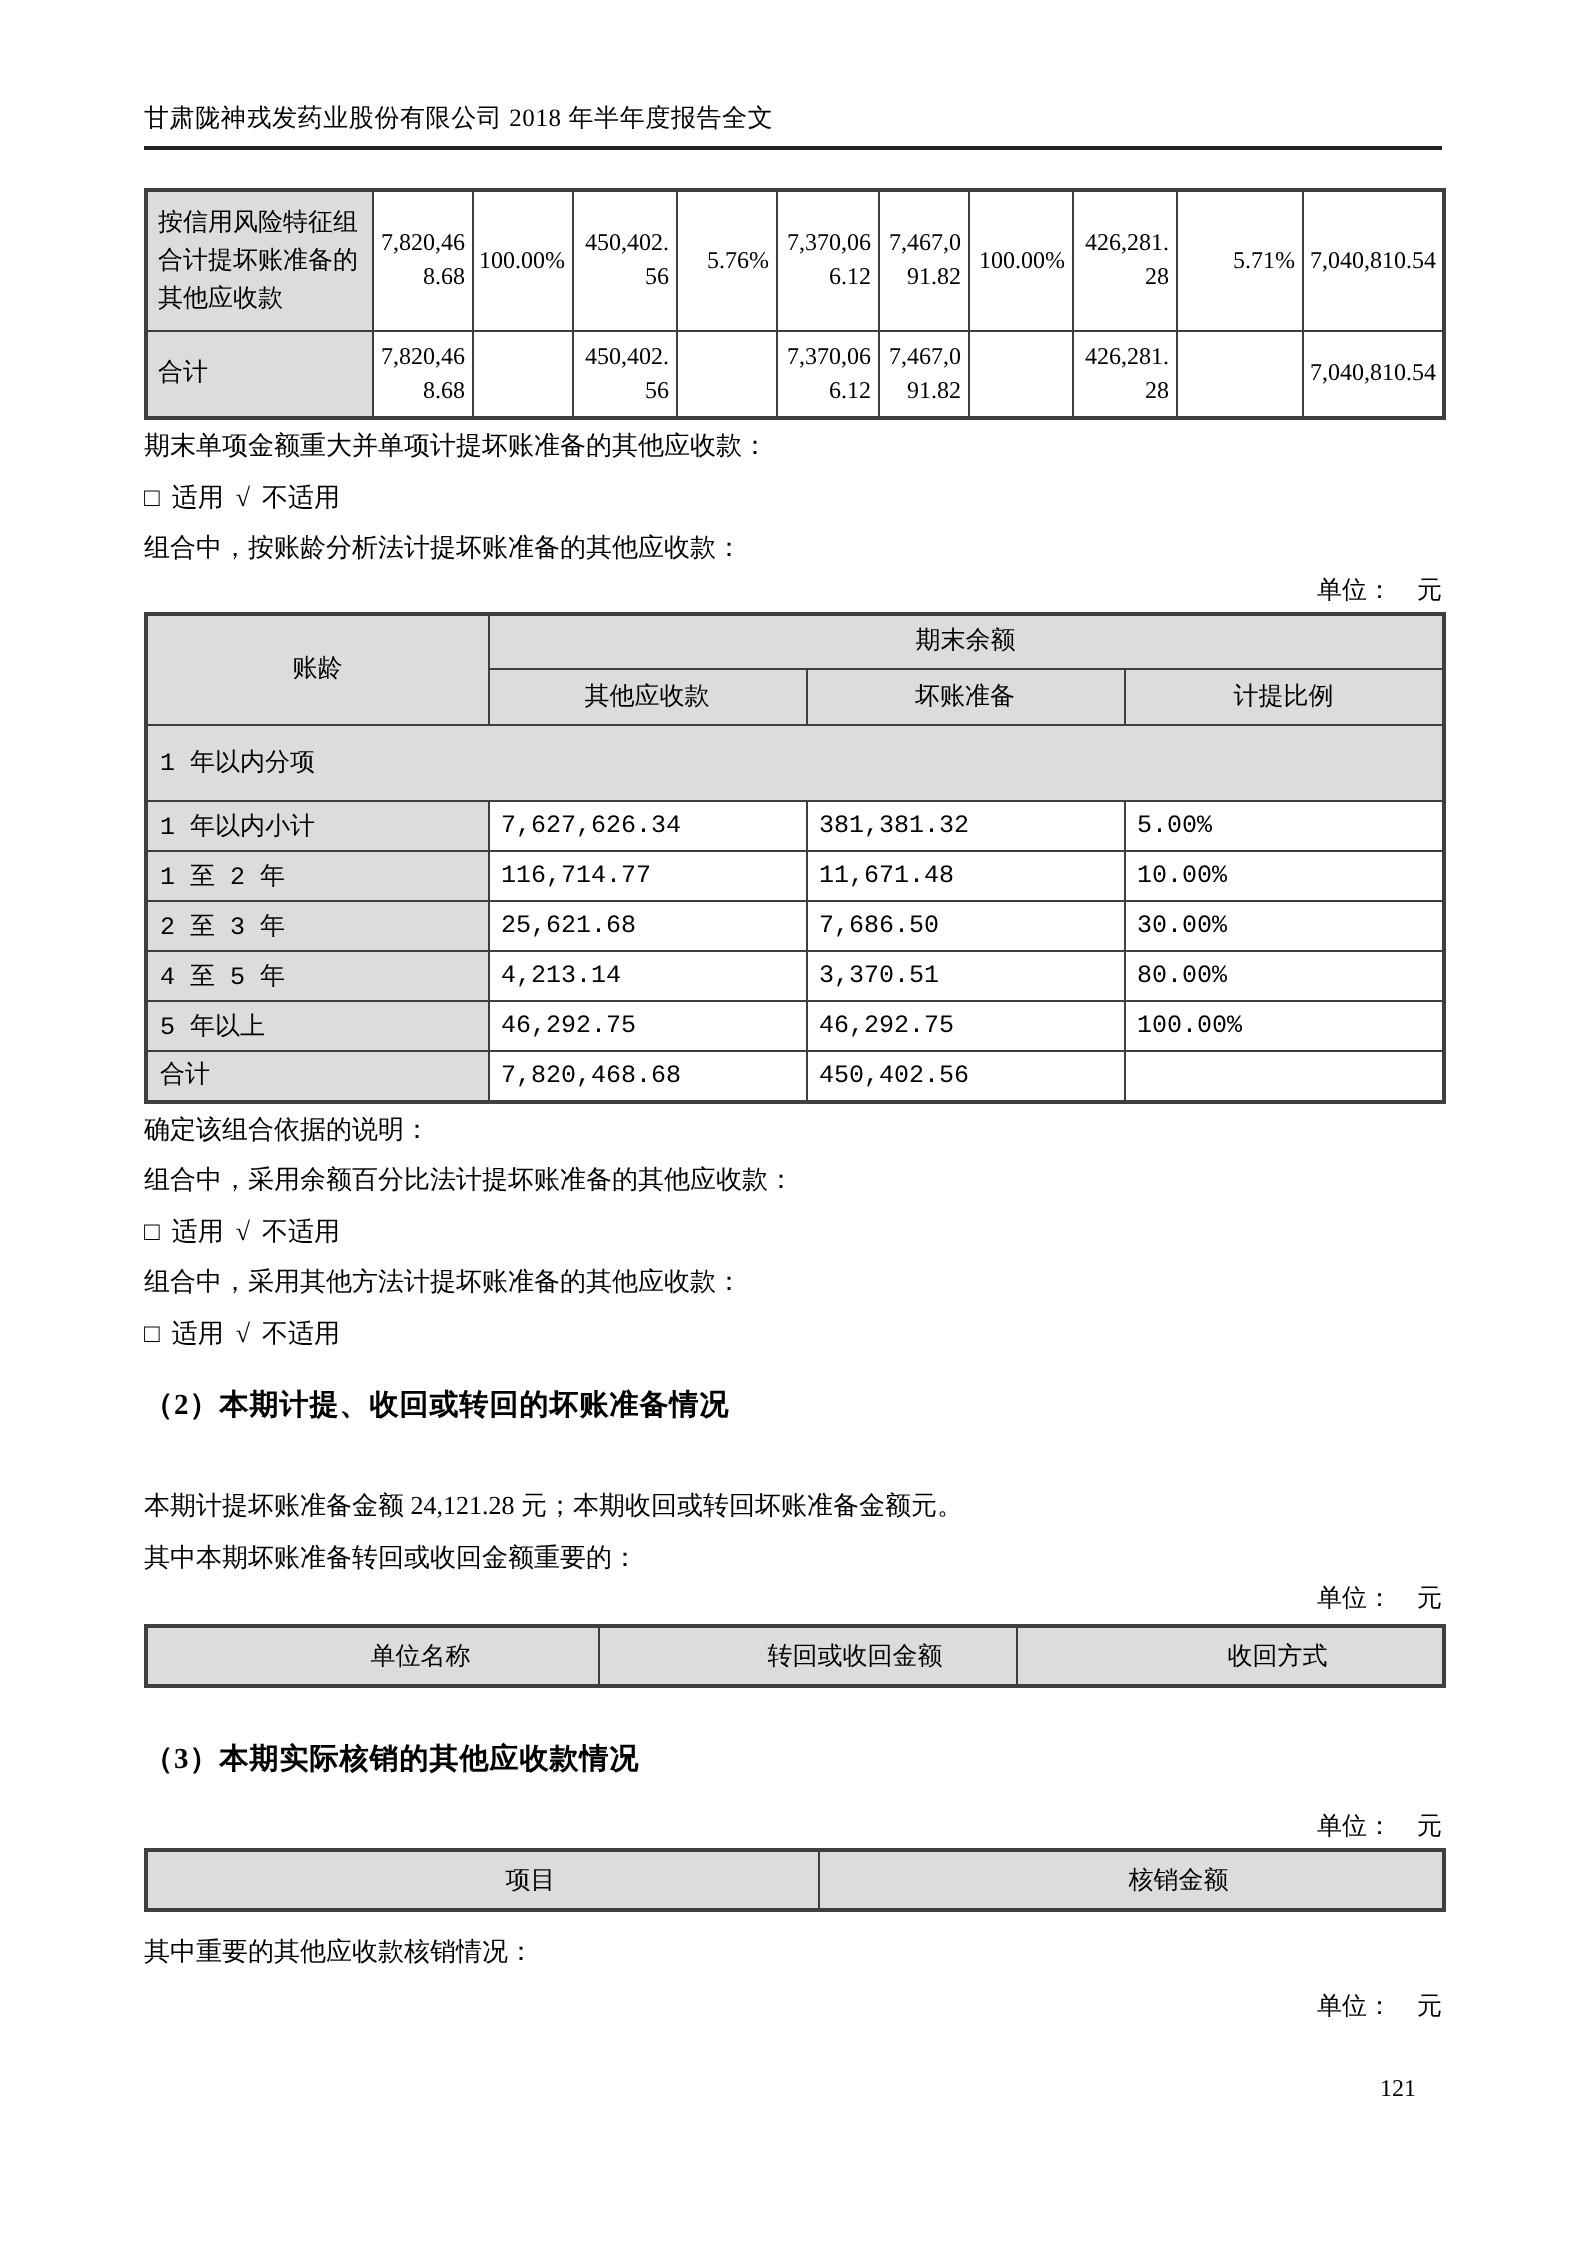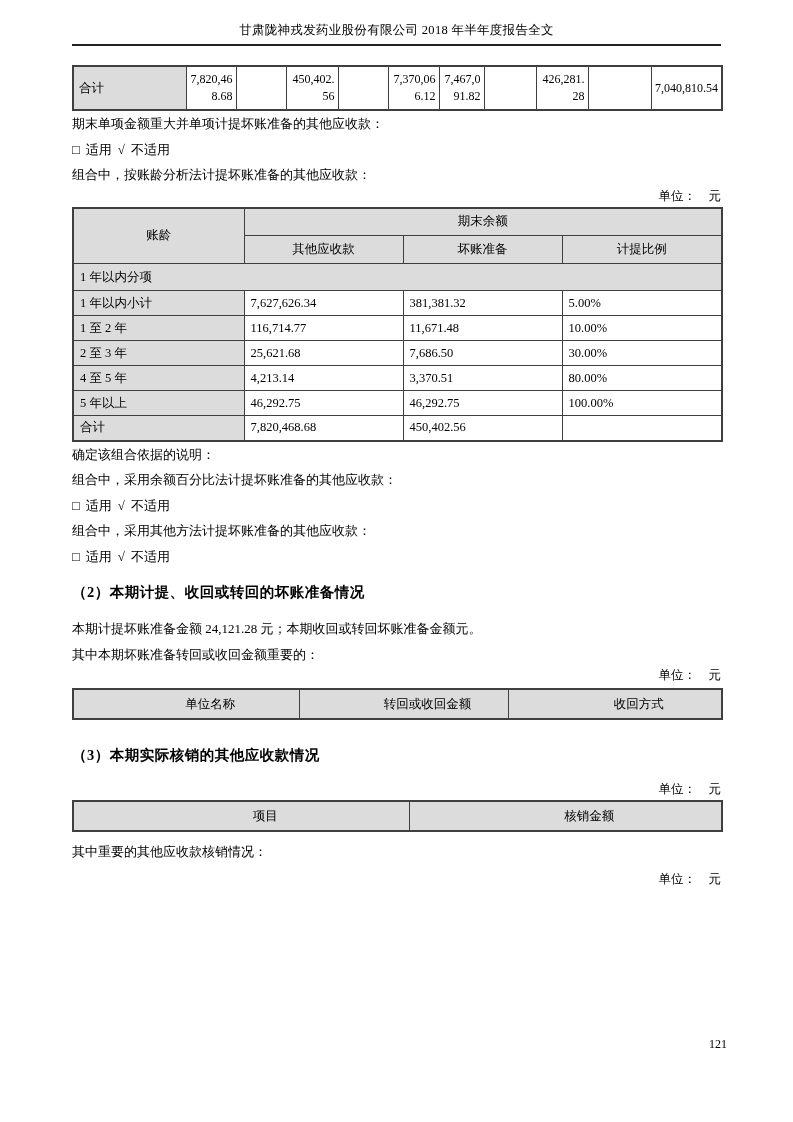--- a/index.html
+++ b/index.html
@@ -5,23 +5,23 @@
   * { margin:0; padding:0; box-sizing:border-box; }
   html,body { background:#ffffff; }
   body {
     width:793px; height:1122px; position:relative;
     font-family:"Liberation Serif","DejaVu Serif",serif;
     color:#000; overflow:hidden;
   }
   .content { margin-left:72px; width:649px; }
 
   .doc-header {
-    padding-top:22px; padding-bottom:5px;
+    padding-top:51px; padding-bottom:5px;
     border-bottom:2px solid #222;
-    text-align:center; font-size:12.5px; letter-spacing:0.3px;
+    text-align:left; font-size:12.5px; letter-spacing:0.3px;
   }
 
   table { border-collapse:collapse; table-layout:fixed; width:649px; }
   td, th { border:1px solid #3f3f3f; font-weight:normal; }
   .t-outer { border:2px solid #3f3f3f; }
   .gray { background:#dcdcdc;padding-left:48px; }
 
   
   .t1 { margin-top:19px; font-size:12px; }
   .t1 .lbl { text-align:left; padding:2px 5px; line-height:19px; font-size:12.5px; vertical-align:middle; }
@@ -30,35 +30,35 @@
   .t1 tr.r2 { height:44px; }
 
   
   .para-block { margin-top:0; }
   .para { font-size:13px; line-height:25.5px; }
   .para .gap { display:inline-block; width:6px; }
   .unit-line { font-size:12.5px; text-align:right; height:17px; line-height:17px; margin-bottom:2px; }
 
   
   .t2 { margin-top:2px; font-size:12.5px; }
-  .t2 td { padding:0 6px; }
+  .t2 td { padding:0 6px;font-family:Liberation Mono, monospace; }
   .t2 .hdr { text-align:center; height:28px; vertical-align:middle; }
   .t2 .lbl { text-align:left; vertical-align:middle; }
   .t2 .val { text-align:left; vertical-align:middle; }
   .t2 tr.body-row { height:25px; }
-  .t2 tr.sec-row { height:27px; }
+  .t2 tr.sec-row { height:38px; }
 
   .heading2 { font-size:14.5px; font-weight:bold; margin-top:14px; letter-spacing:0.5px; }
-  .h2a { margin-top:14px; }
+  .h2a { margin-top:28px; }
 
   
   .t3, .t4 { margin-top:4px; font-size:12.5px; }
   .t3 td, .t4 td { height:30px; text-align:center; vertical-align:middle; }
 
-  .page-number { position:absolute; top:1037px; right:66px; font-size:12px; }
+  .page-number { position:absolute; top:1037px; right:85px; font-size:12px; }
 </style>
 </head>
 <body>
 
 <div class="content">
 
   <div class="doc-header">甘肃陇神戎发药业股份有限公司 2018 年半年度报告全文</div>
 
   <table class="t1 t-outer">
     <colgroup>
@@ -68,20 +68,33 @@
         <col style="width:52px">
       <col style="width:50px">
         <col style="width:51px">
         <col style="width:45px">
         <col style="width:52px">
       <col style="width:52px">
         <col style="width:63px">
         <col style="width:71px">
     </colgroup>
     <tbody>
+        <tr class="r1">
+      <td class="lbl gray">按信用风险特征组合计提坏账准备的其他应收款</td>
+      <td class="val">7,820,468.68</td>
+      <td class="val">100.00%</td>
+      <td class="val">450,402.56</td>
+      <td class="val">5.76%</td>
+      <td class="val">7,370,066.12</td>
+      <td class="val">7,467,091.82</td>
+      <td class="val">100.00%</td>
+      <td class="val">426,281.28</td>
+      <td class="val">5.71%</td>
+      <td class="val">7,040,810.54</td>
+    </tr>
     <tr class="r2">
       <td class="lbl gray">合计</td>
       <td class="val">7,820,468.68</td>
       <td class="val"></td>
       <td class="val">450,402.56</td>
       <td class="val"></td>
       <td class="val">7,370,066.12</td>
       <td class="val">7,467,091.82</td>
       <td class="val"></td>
       <td class="val">426,281.28</td>

